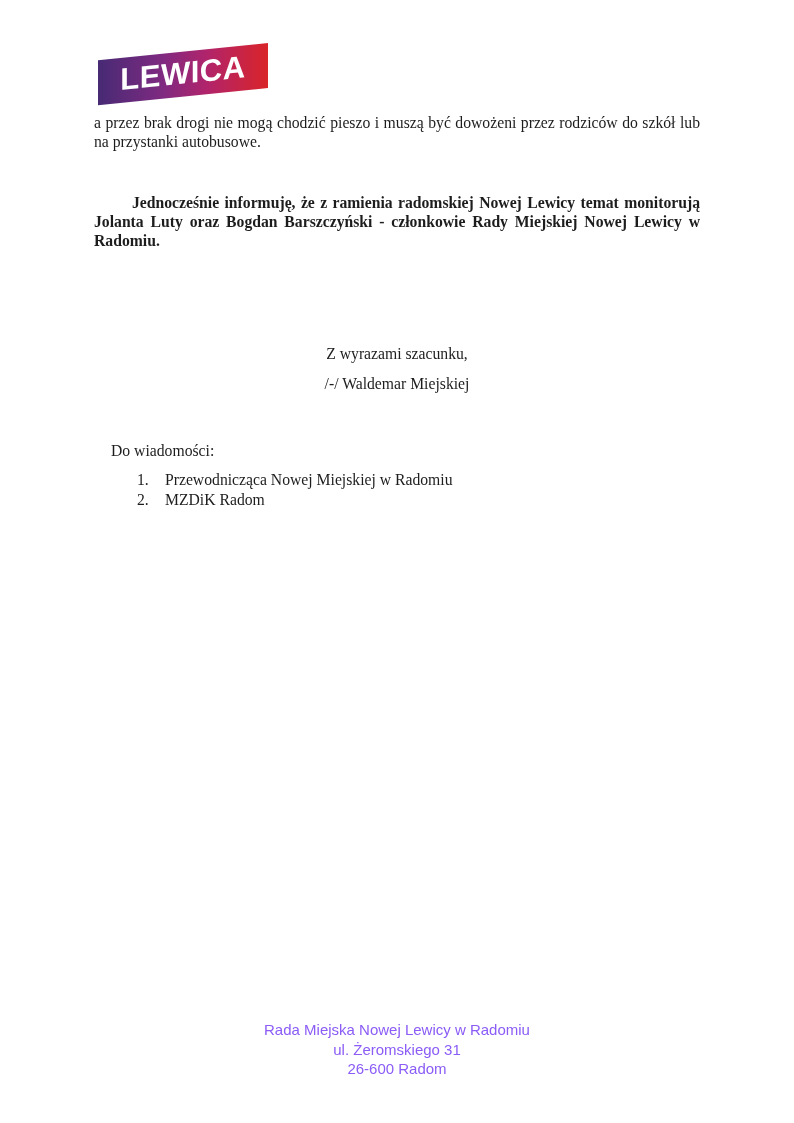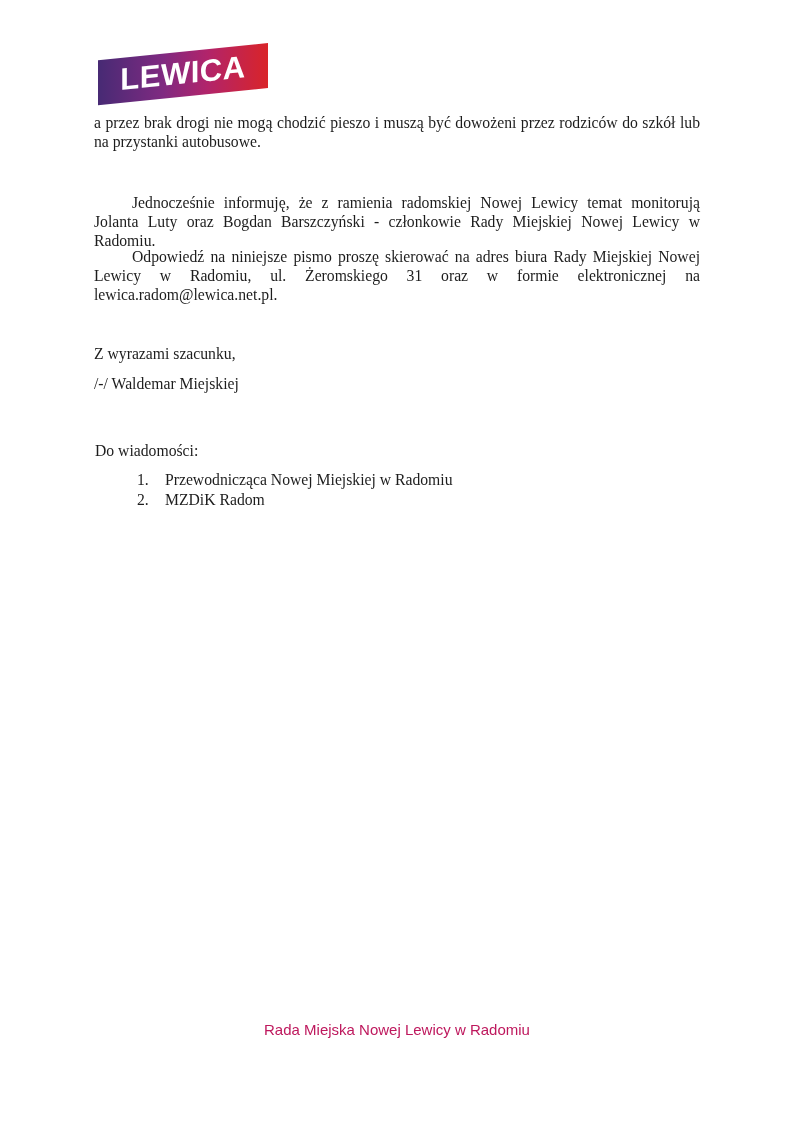--- a/index.html
+++ b/index.html
@@ -42,41 +42,41 @@
 
   
   .para {
     position: absolute;
     left: 94px;
     width: 606px;
     font-size: 15.7px;
     line-height: 19px;
     text-align: justify;
   }
-  .para.indent { text-indent: 38px; }
+  .para.indent { text-indent: 38px; font-weight: bold; }
   #para-1 { top: 113px; font-family: Liberation Serif, serif; }
   #para-2 { top: 193px; }
   #para-3 { top: 247px; }
 
   
   .sign-line {
     position: absolute;
     left: 94px;
     width: 606px;
     font-size: 15.7px;
     line-height: 19px;
-    text-align: left;
+    text-align: center;
   }
   #closing   { top: 344px; }
   #signature { top: 374px; }
 
   
   .cc-heading {
     position: absolute;
-    left: 95px;
+    left: 111px;
     top: 441px;
     font-size: 15.7px;
     line-height: 19px;
   }
   .cc-list {
     position: absolute;
     left: 137px;
     top: 470px;
     font-size: 15.7px;
   }
@@ -86,49 +86,50 @@
   
   .footer {
     position: absolute;
     left: 0;
     top: 1020px;
     width: 794px;
     text-align: center;
     font-family: "Liberation Sans", sans-serif;
     font-size: 15px;
     line-height: 19.5px;
-    color: #be185d;
+    color: #8b5cf6;
   }
 </style>
 </head>
 <body>
 
 <div class="page">
 
   <div class="logo" style="background: linear-gradient(90deg, rgb(71, 42, 116) 0%, rgb(127, 42, 129) 38%, rgb(177, 36, 107) 64%, rgb(217, 36, 41) 100%);">
     <span class="logo-text" style="color: rgb(255, 255, 255);">LEWICA</span>
   </div>
 
   <div class="para" id="para-1">a przez brak drogi nie mogą chodzić pieszo i muszą być dowożeni przez rodziców do szkół lub na przystanki autobusowe.</div>
   <div class="para indent" id="para-2">Jednocześnie informuję, że z ramienia radomskiej Nowej Lewicy temat monitorują Jolanta Luty oraz Bogdan Barszczyński - członkowie Rady Miejskiej Nowej Lewicy w Radomiu.</div>
-  <div class="para indent" id="para-3">Odpowiedź na niniejsze pismo proszę skierować na adres biura Rady Miejskiej Nowej Lewicy w Radomiu, ul. Żeromskiego 31 oraz w formie elektronicznej na lewica.radom@lewica.net.pl.</div>
 
   <div class="sign-line" id="closing">Z wyrazami szacunku,</div>
   <div class="sign-line" id="signature">/-/ Waldemar Miejskiej</div>
 
   <div class="cc-heading">Do wiadomości:</div>
 
   <div class="cc-list">
     <div class="cc-item">
       <span class="cc-num">1.</span>
       <span class="cc-text">Przewodnicząca Nowej Miejskiej w Radomiu</span>
     </div>
     <div class="cc-item">
       <span class="cc-num">2.</span>
       <span class="cc-text">MZDiK Radom</span>
     </div>
   </div>
 
   <div class="footer">
     <div>Rada Miejska Nowej Lewicy w Radomiu</div>
+    <div>ul. Żeromskiego 31</div>
+    <div>26-600 Radom</div>
   </div>
 
 </div>
 
 </body></html>

